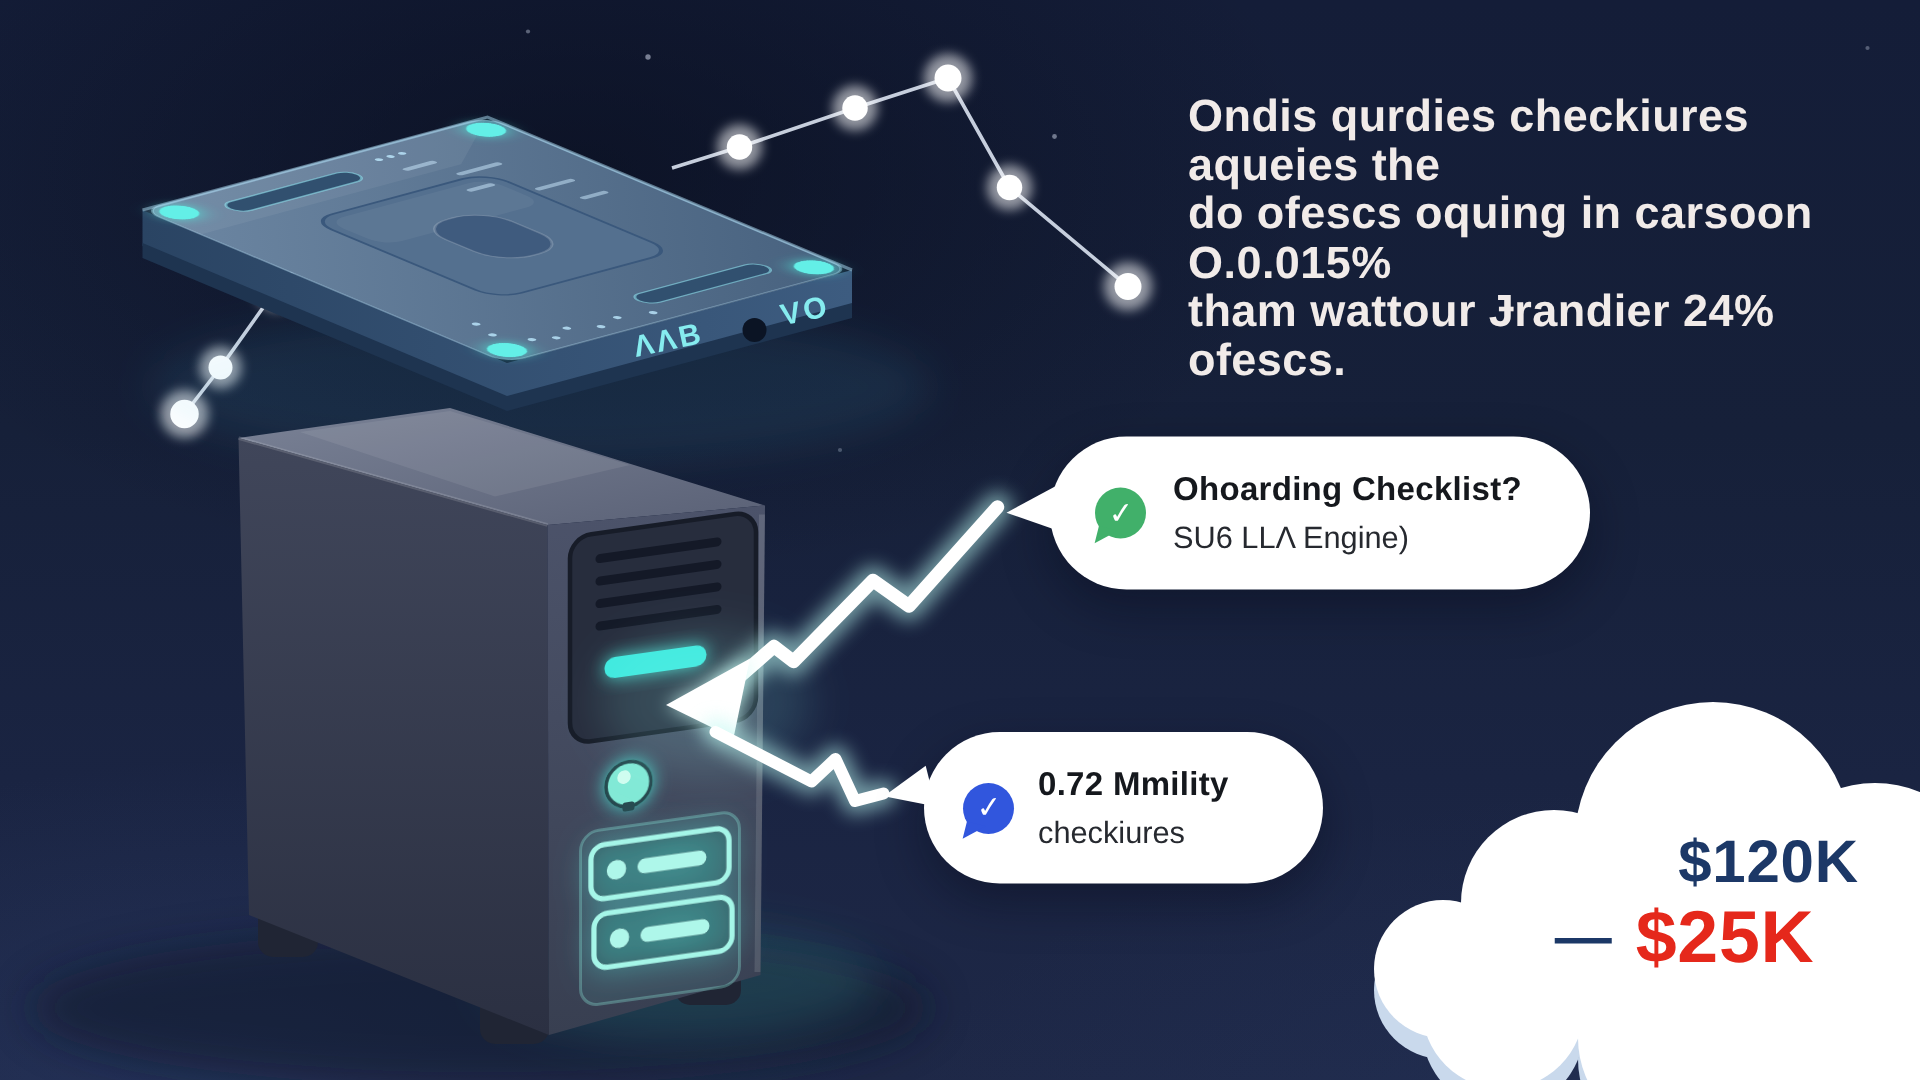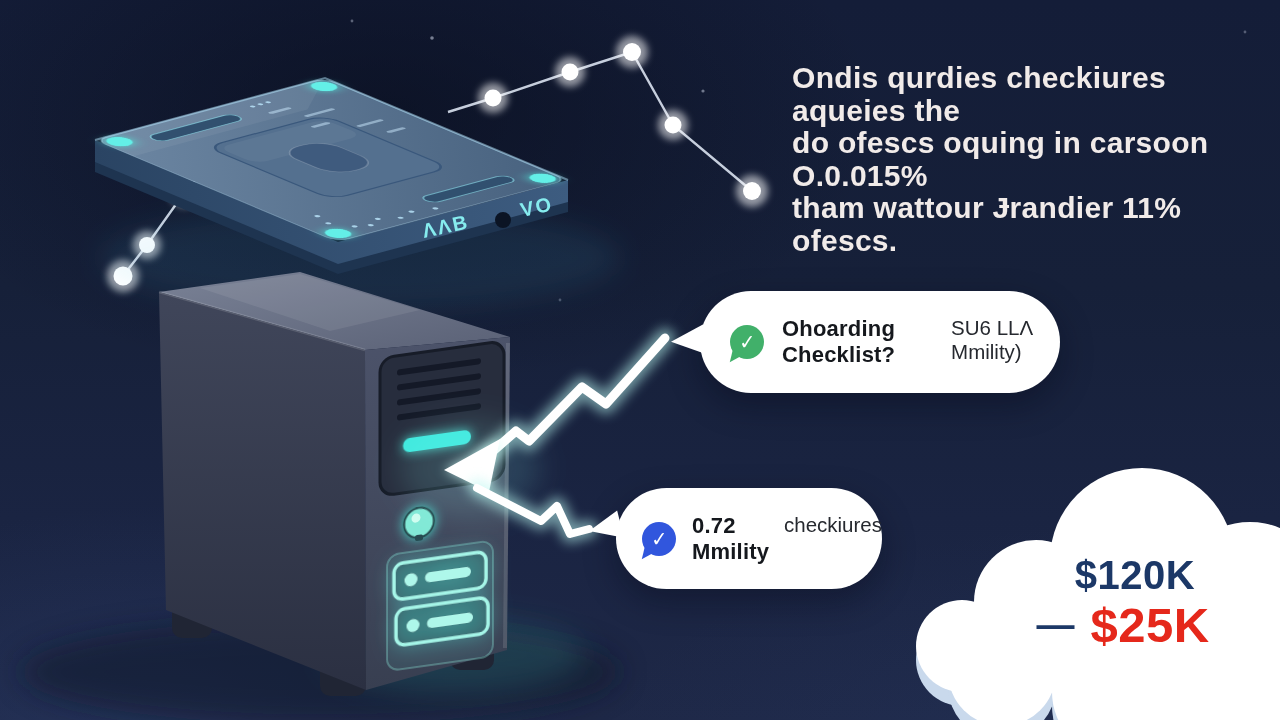--- a/index.html
+++ b/index.html
@@ -40,25 +40,25 @@
     color:#fff;font-size:20px;font-weight:bold;
   }
   .balloon .balloon-tail{
     position:absolute;left:1px;bottom:-5px;width:0;height:0;border-style:solid;
     border-width:12px 13px 0 0;transform:rotate(14deg);
     border-color:currentColor transparent transparent transparent;
   }
   .balloon .chk{position:relative;color:#fff;transform:rotate(-4deg);}
   .bubble1 .balloon{background:var(--green,#41b06a);color:var(--green,#41b06a);}
   .bubble2 .balloon{background:var(--blue,#3156dd);color:var(--blue,#3156dd);}
-  .bubble .txt{display:flex;flex-direction:row;gap:8px;}
+  .bubble .txt{display:flex;flex-direction:column;gap:8px;}
   .bubble .title{font-size:22px;font-weight:bold;color:var(--ink,#15181d);letter-spacing:.2px;}
   .bubble .subtitle{font-size:20.5px;color:#26292f;}
   
-  .cloud-text{position:absolute;left:1040px;top:552px;width:190px;text-align:center;}
+  .cloud-text{position:absolute;left:1084px;top:552px;width:190px;text-align:center;}
   .old-price{font-size:40px;line-height:46px;font-weight:bold;color:var(--navy,#1c3867);letter-spacing:.5px;}
   .price-row{
     position:absolute;left:1008px;top:598px;width:230px;
     display:flex;align-items:center;justify-content:center;gap:16px;
   }
   .dash{font-size:38px;font-weight:bold;color:var(--navy,#1c3867);line-height:50px;}
   .new-price{font-size:49px;font-weight:bold;color:var(--red,#e5281b);letter-spacing:.5px;line-height:54px;}
 </style>
 </head>
 <body>
@@ -264,32 +264,32 @@
           <circle cx="1118" cy="692" r="66"></circle>
         <circle cx="1232" cy="684" r="70"></circle>
         <rect x="995" y="590" width="250" height="100"></rect>
       </g>
     </g>
   </svg>
 
   <div class="paragraph">
     <span>Ondis qurdies checkiures aqueies the</span>
     <span>do ofescs oquing in carsoon O.0.015%</span>
-    <span>tham wattour Ɉrandier 11% ofescs.</span>
+    <span>tham wattour Ɉrandier 24% ofescs.</span>
   </div>
 
   <div class="bubble bubble1">
     <div class="tail"></div>
     <div class="balloon">
       <div class="balloon-tail"></div>
       <span class="chk">✓</span>
     </div>
     <div class="txt">
       <span class="title">Ohoarding Checklist?</span>
-      <span class="subtitle">SU6 LLΛ Mmility)</span>
+      <span class="subtitle">SU6 LLΛ Engine)</span>
     </div>
   </div>
 
   <div class="bubble bubble2">
     <div class="tail"></div>
     <div class="balloon">
       <div class="balloon-tail"></div>
       <span class="chk">✓</span>
     </div>
     <div class="txt">

